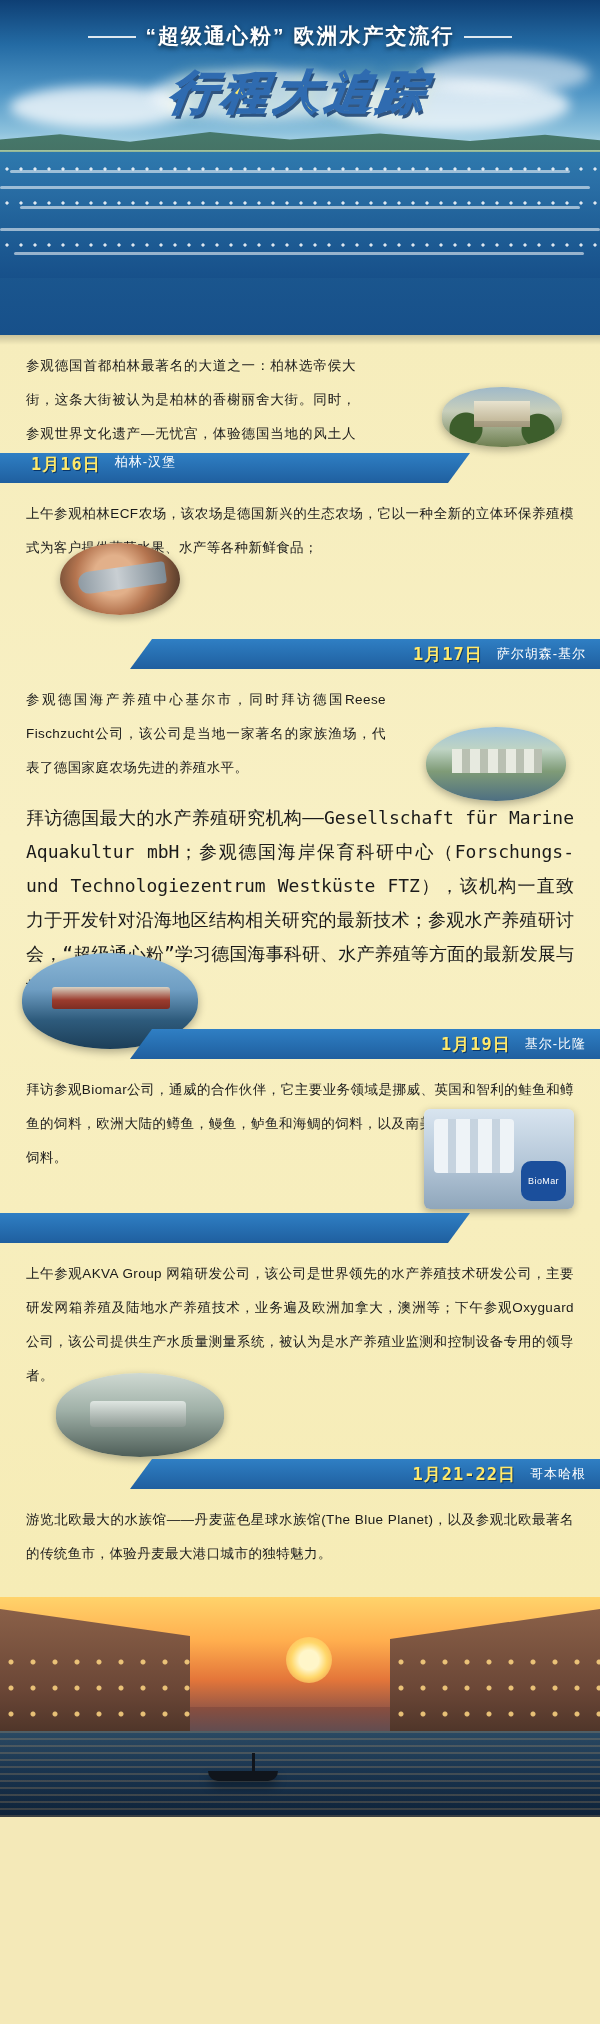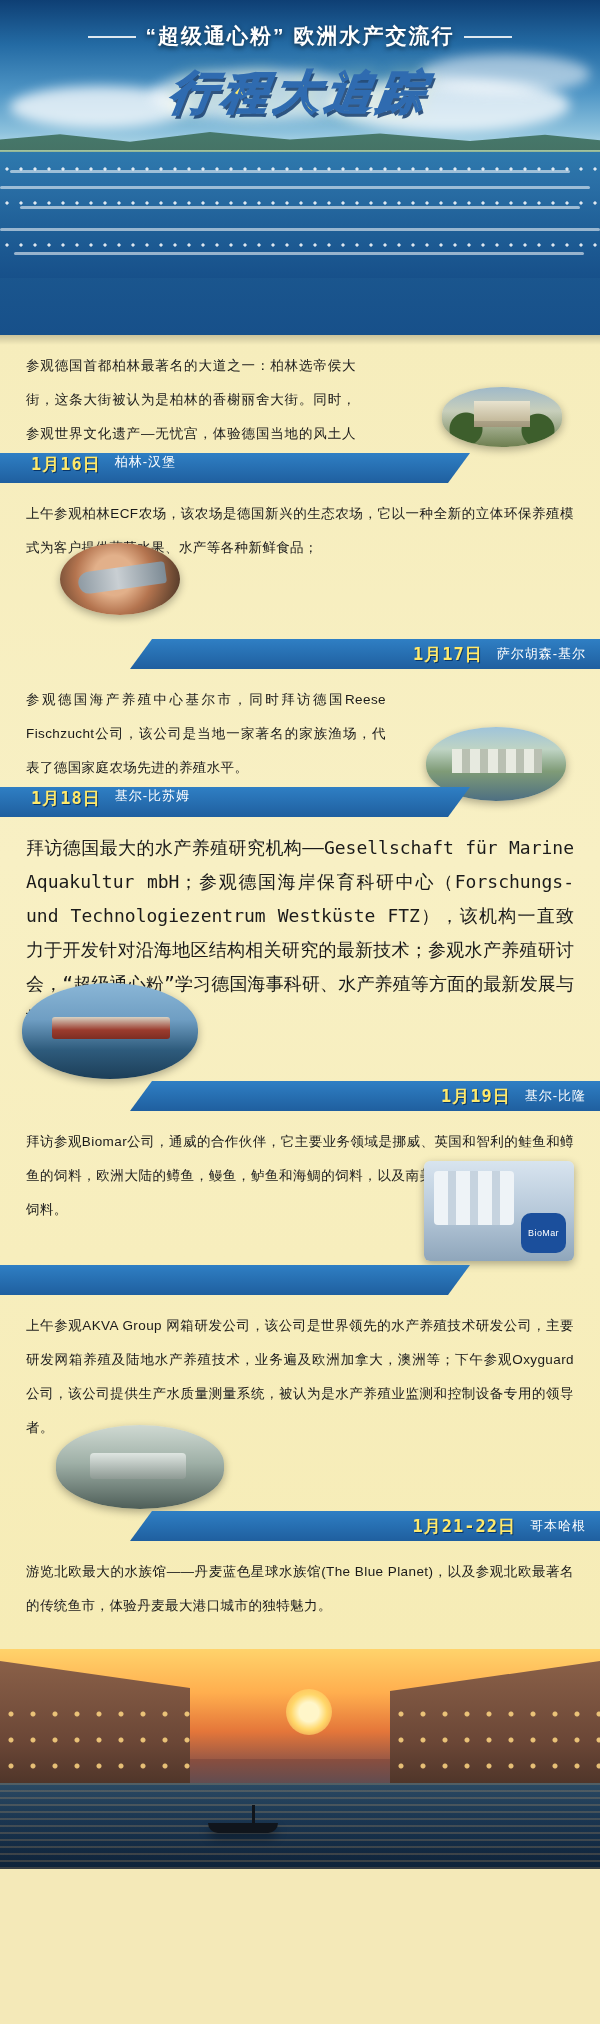--- a/index.html
+++ b/index.html
@@ -339,33 +339,26 @@
       <div class="inner">
         <span class="date">1月17日</span>
         <span class="place">萨尔胡森-基尔</span>
       </div>
     </div>
     <div class="block" style="height:118px;border-radius:21px;">
       <p style="width:360px;">参观德国海产养殖中心基尔市，同时拜访德国Reese Fischzucht公司，该公司是当地一家著名的家族渔场，代表了德国家庭农场先进的养殖水平。</p>
       <div class="photo ph-kiel"></div>
     </div>
 
-    <div class="ribbon left">
-      <div class="bar"></div>
-      <div class="inner">
-        <span class="date">1月18日</span>
-        <span class="place">基尔-比苏姆</span>
-      </div>
-    </div>
     <div class="block mono" style="height:222px;">
       <p>拜访德国最大的水产养殖研究机构——Gesellschaft für Marine Aquakultur mbH；参观德国海岸保育科研中心（Forschungs- und Technologiezentrum Westküste FTZ），该机构一直致力于开发针对沿海地区结构相关研究的最新技术；参观水产养殖研讨会，“超级通心粉”学习德国海事科研、水产养殖等方面的最新发展与技术。</p>
       <div class="photo ph-harbor"></div>
     </div>
 
-    <div class="ribbon right" style="margin-top:42px;">
+    <div class="ribbon right" style="margin-top:20px;">
       <div class="bar"></div>
       <div class="inner">
         <span class="date">1月19日</span>
         <span class="place">基尔-比隆</span>
       </div>
     </div>
     <div class="block" style="height:124px;">
       <p>拜访参观Biomar公司，通威的合作伙伴，它主要业务领域是挪威、英国和智利的鲑鱼和鳟鱼的饲料，欧洲大陆的鳟鱼，鳗鱼，鲈鱼和海鲷的饲料，以及南美和中美洲虾和罗非鱼的饲料。</p>
       <div class="photo ph-biomar"></div>
     </div>

